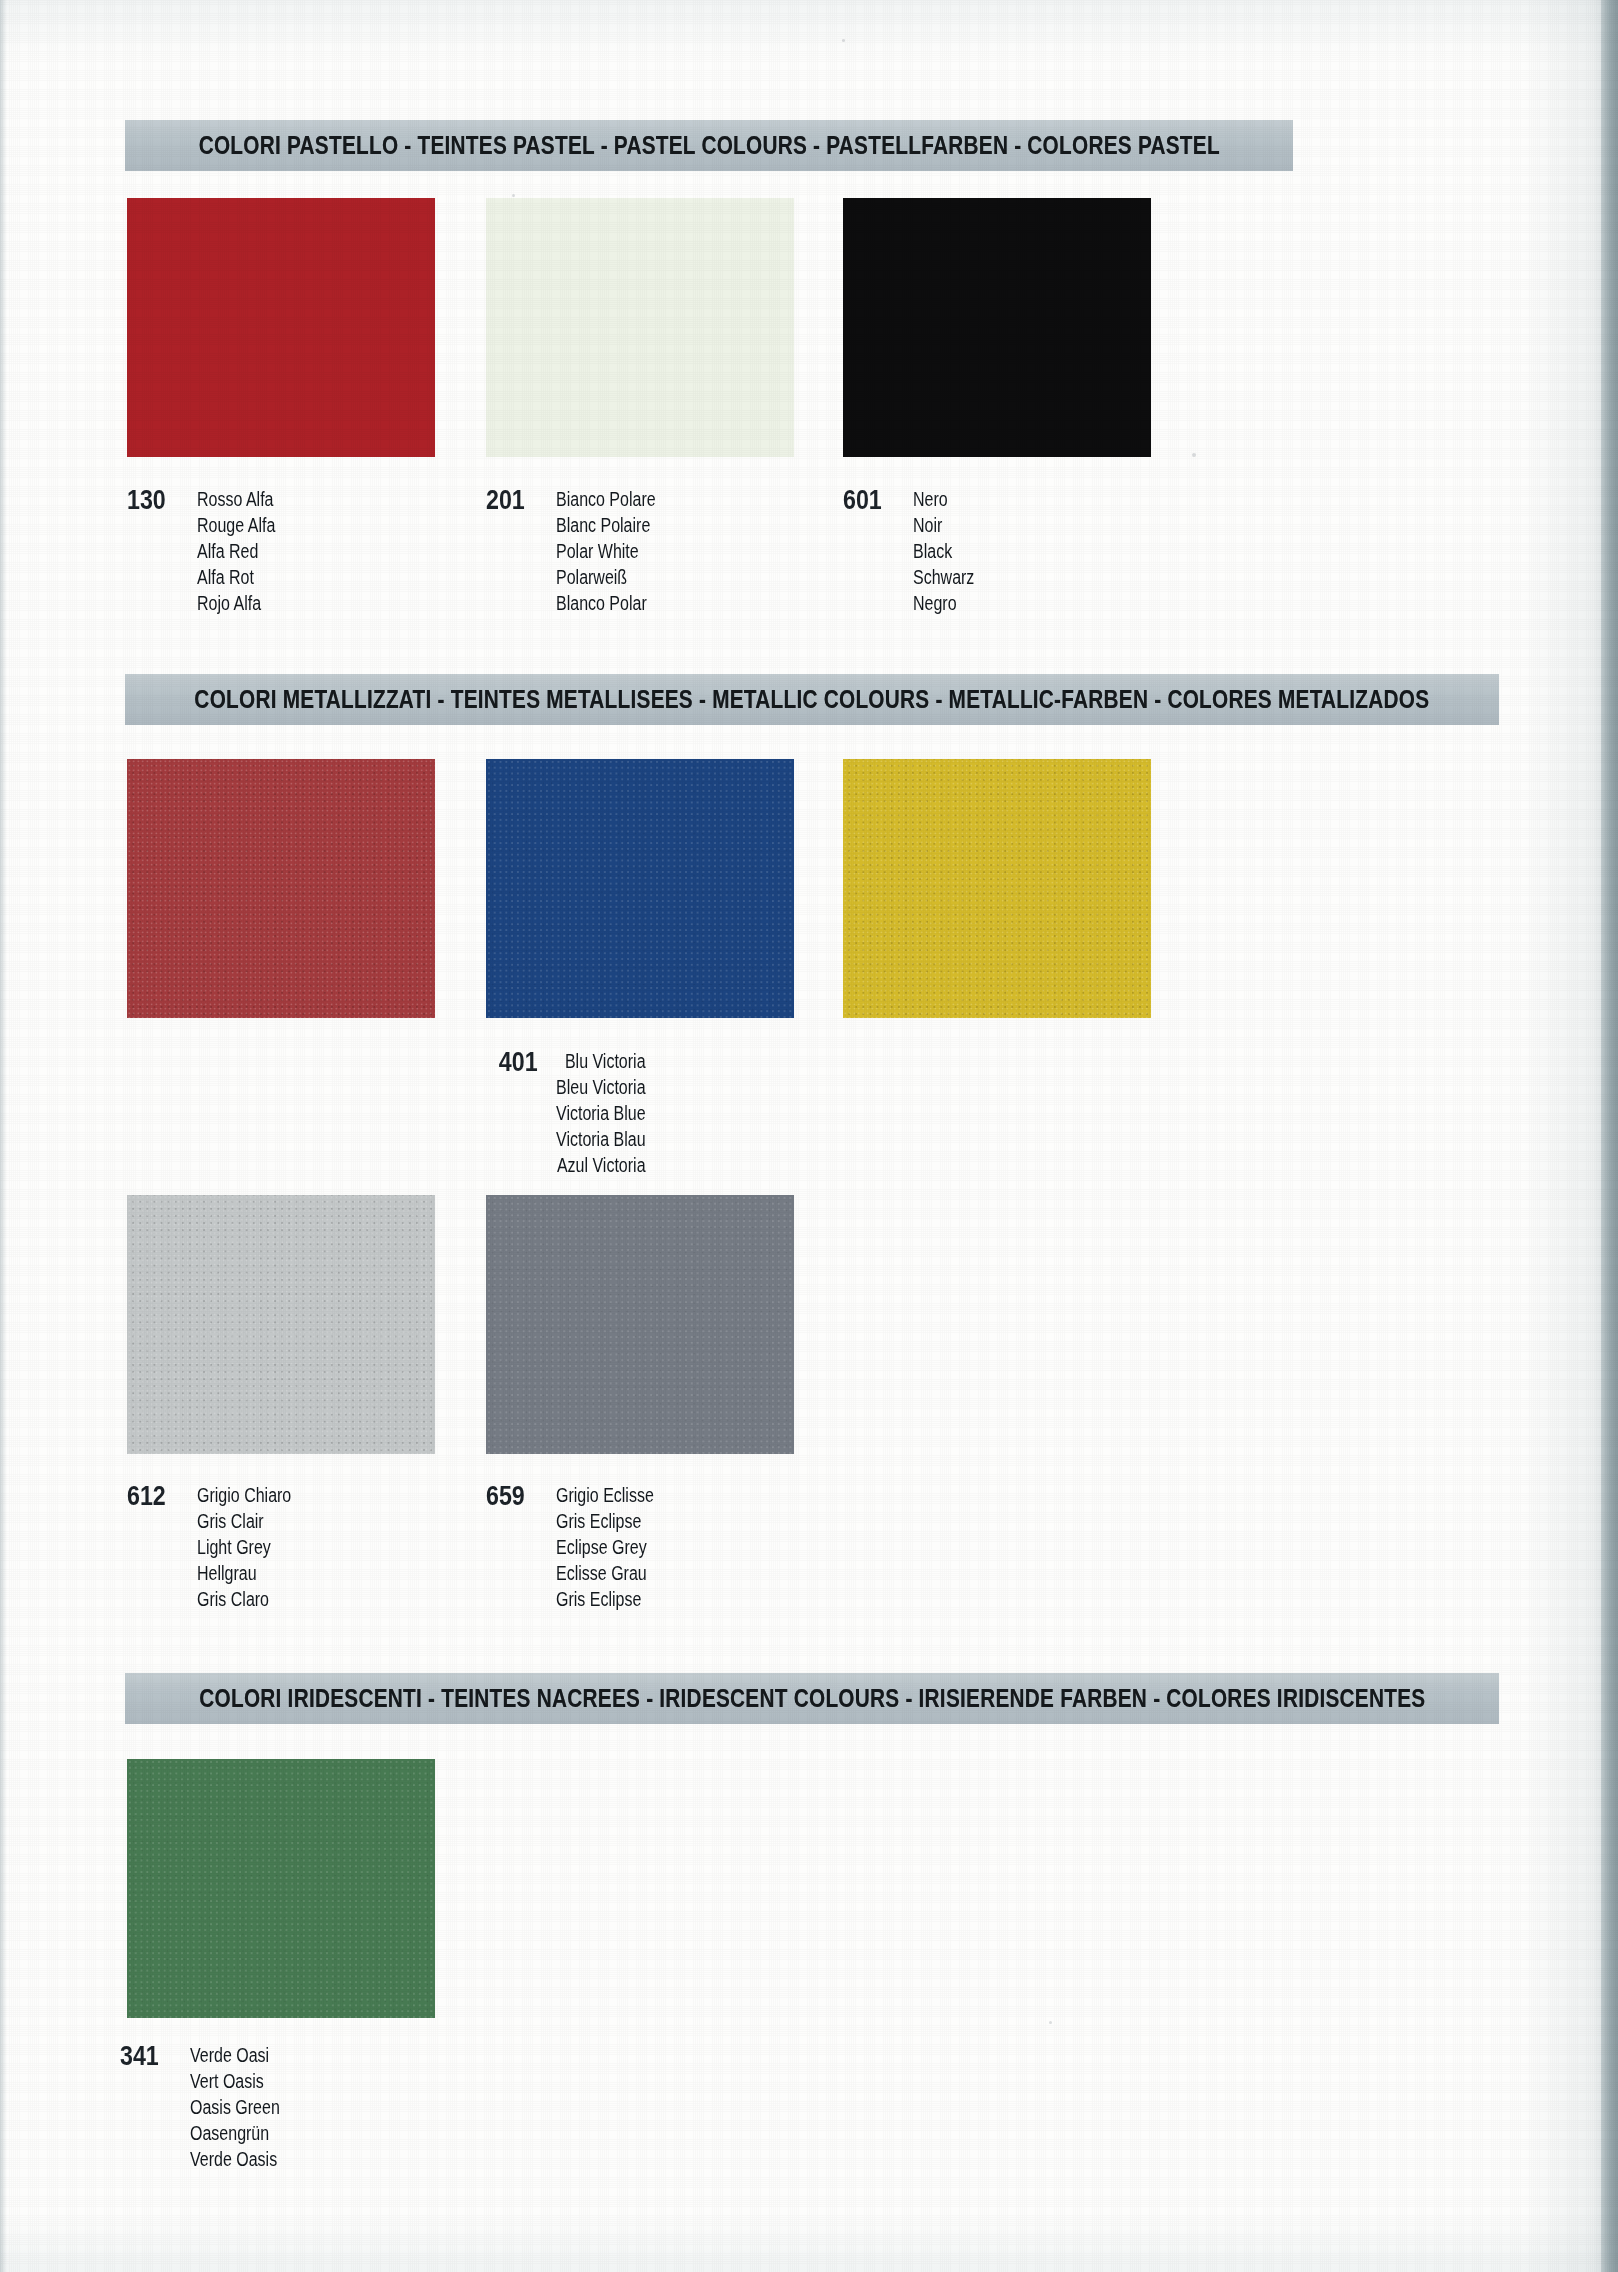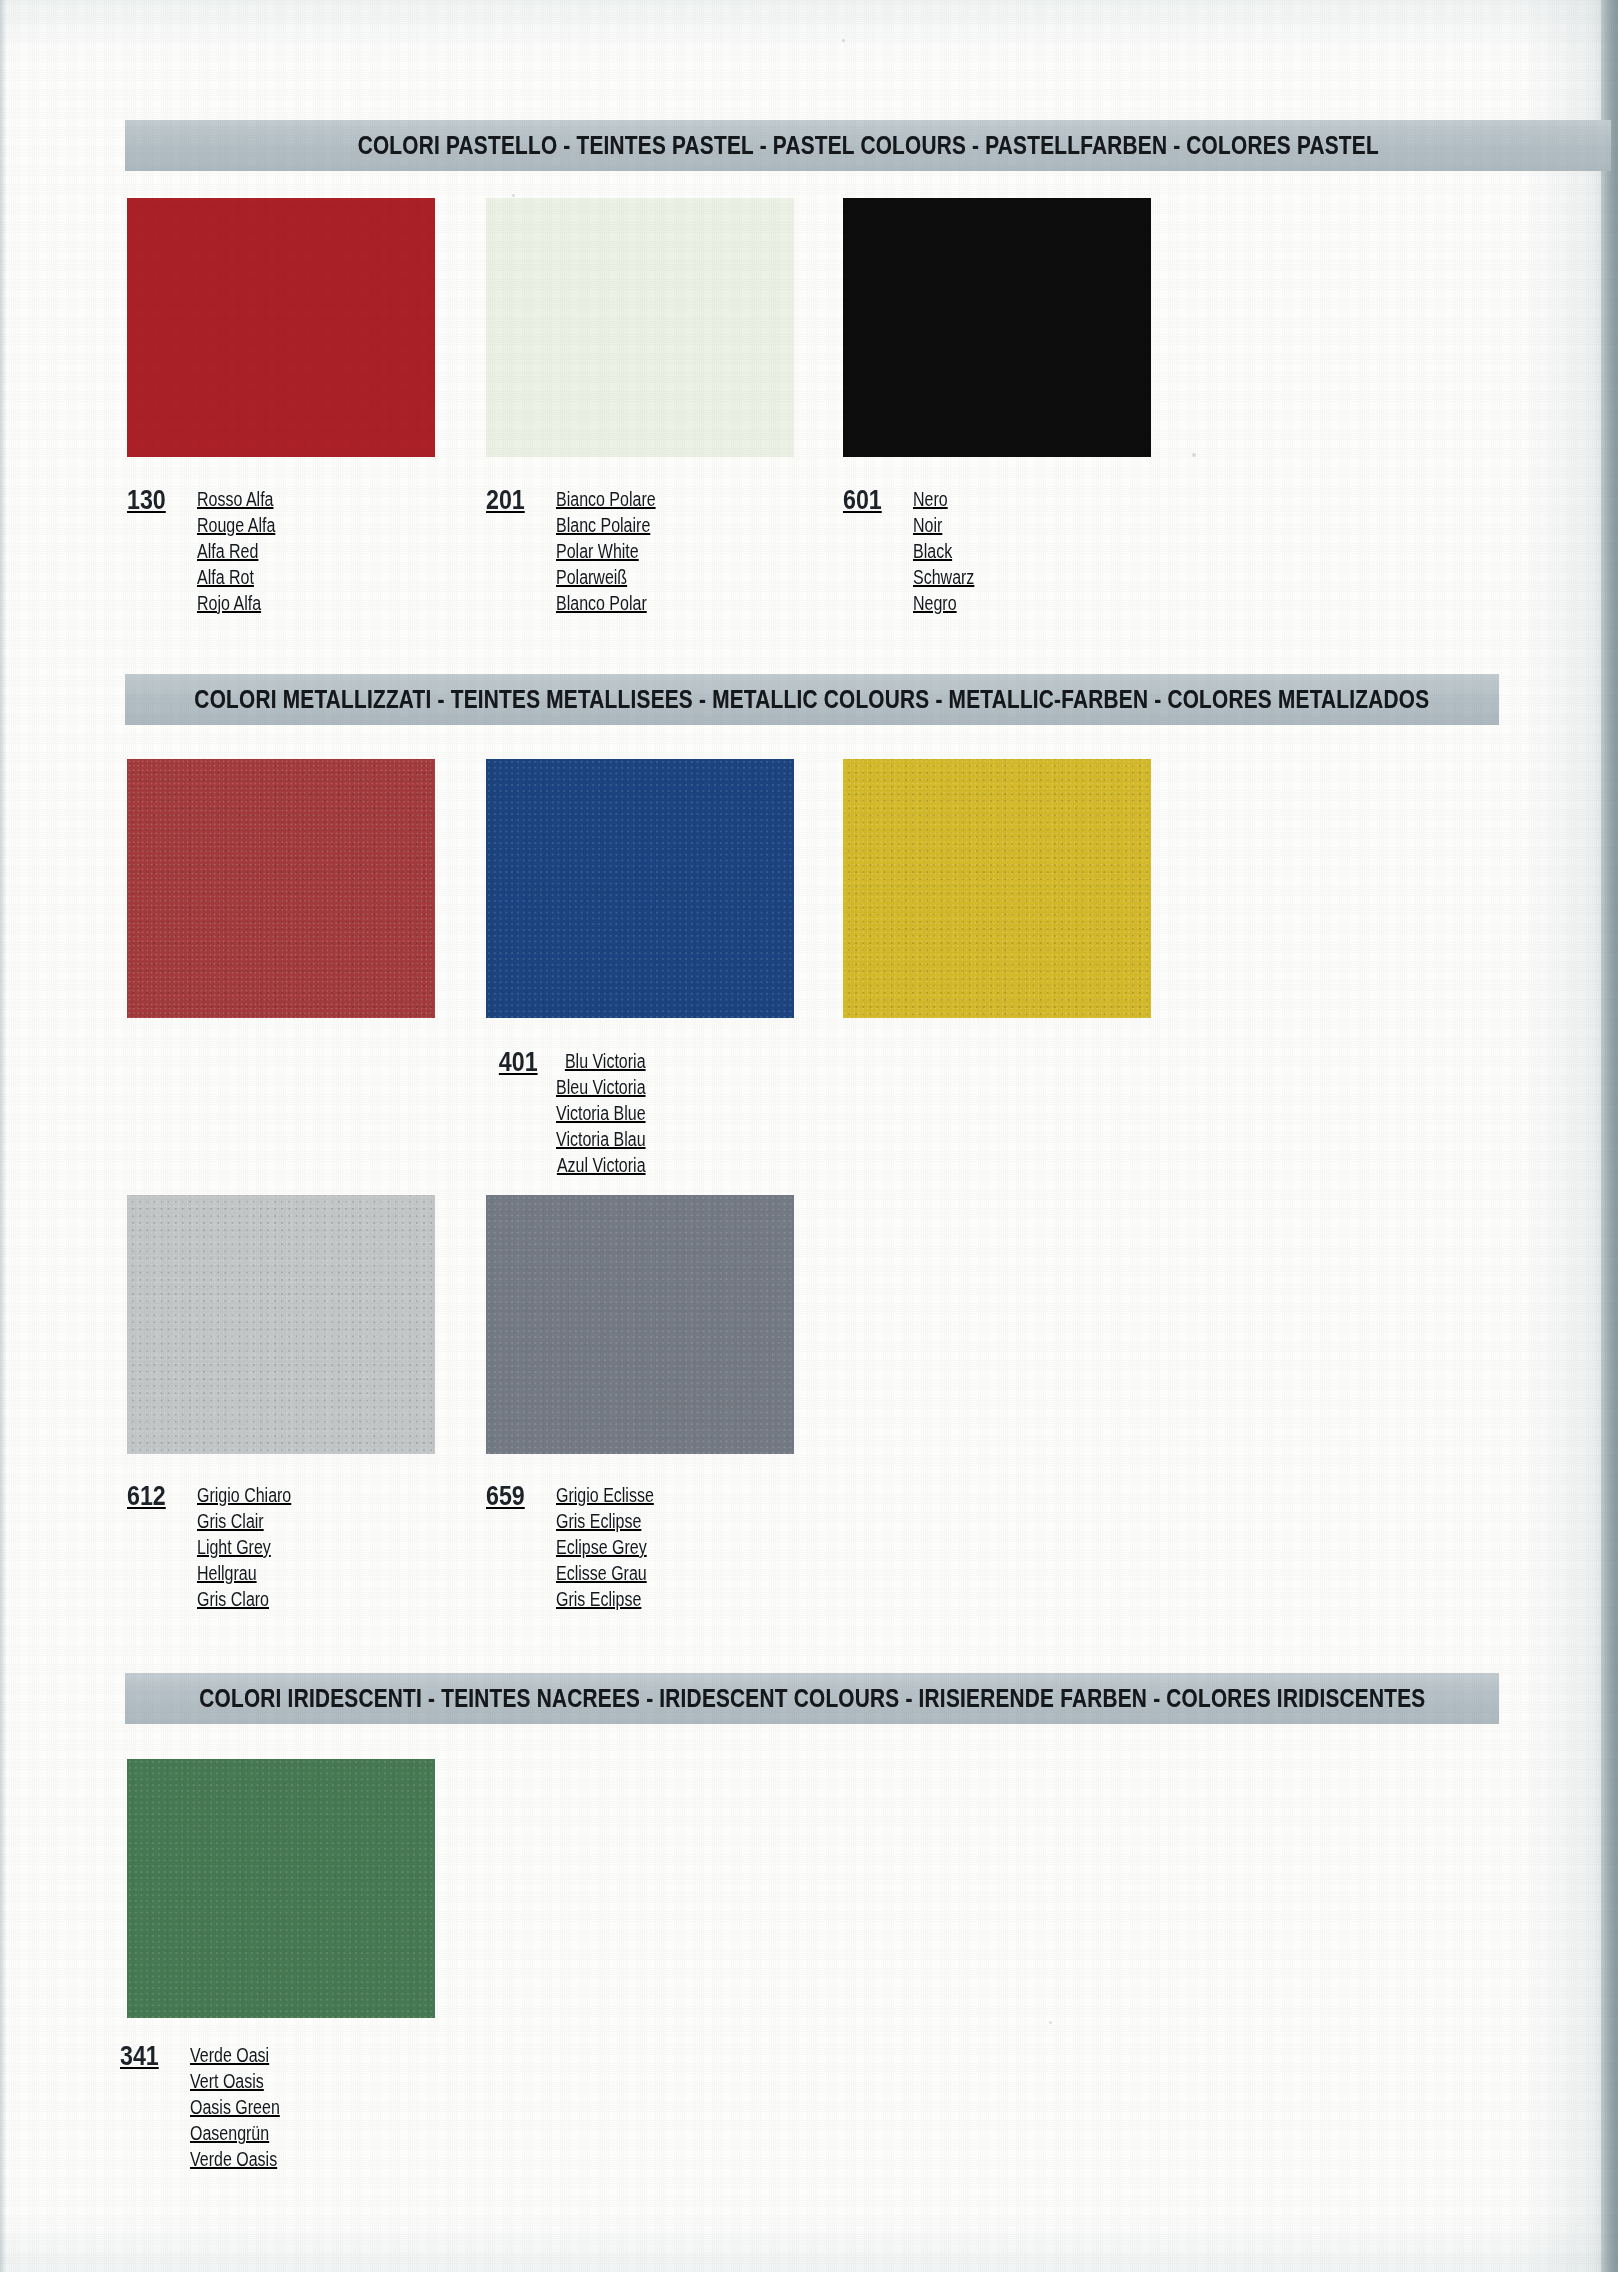--- a/index.html
+++ b/index.html
@@ -75,21 +75,20 @@
     background-position:0 0, 2.6px 3.2px;
   }
   .flake.soft{opacity:.30;background-size:5.8px 5.8px,8.4px 8.4px;}
 
   
   .caption{
     position:absolute;
     display:flex;
     align-items:flex-start;
     gap:10.4px;
-    text-decoration:underline;
   }
   .code{
     font-family:"Liberation Sans", sans-serif;
     font-weight:bold;
     font-size:27px;
     color:#1d2329;
     transform:scaleX(0.86);
     transform-origin:left top;
     line-height:1;
     padding-top:1.3px;
@@ -113,21 +112,21 @@
 </style>
 </head>
 <body>
 
 <div class="page"></div>
 <div class="edge-left"></div>
 <div class="edge-right"></div>
 
 <div class="content">
 
-  <div class="section-bar" style="left:125px;top:120px;width:1486px;">
+  <div class="section-bar" style="left:125px;top:120px;width:1168px;">
     <div class="bar-text">COLORI PASTELLO - TEINTES PASTEL - PASTEL COLOURS - PASTELLFARBEN - COLORES PASTEL</div>
   </div>
 
   <div class="swatch" style="left:127px;top:198px;">
     <div class="swatch-inner" style="background:#ac2127;"></div>
 
   </div>
   <div class="swatch" style="left:486px;top:198px;">
     <div class="swatch-inner" style="background:#edf2e6;"></div>
 

